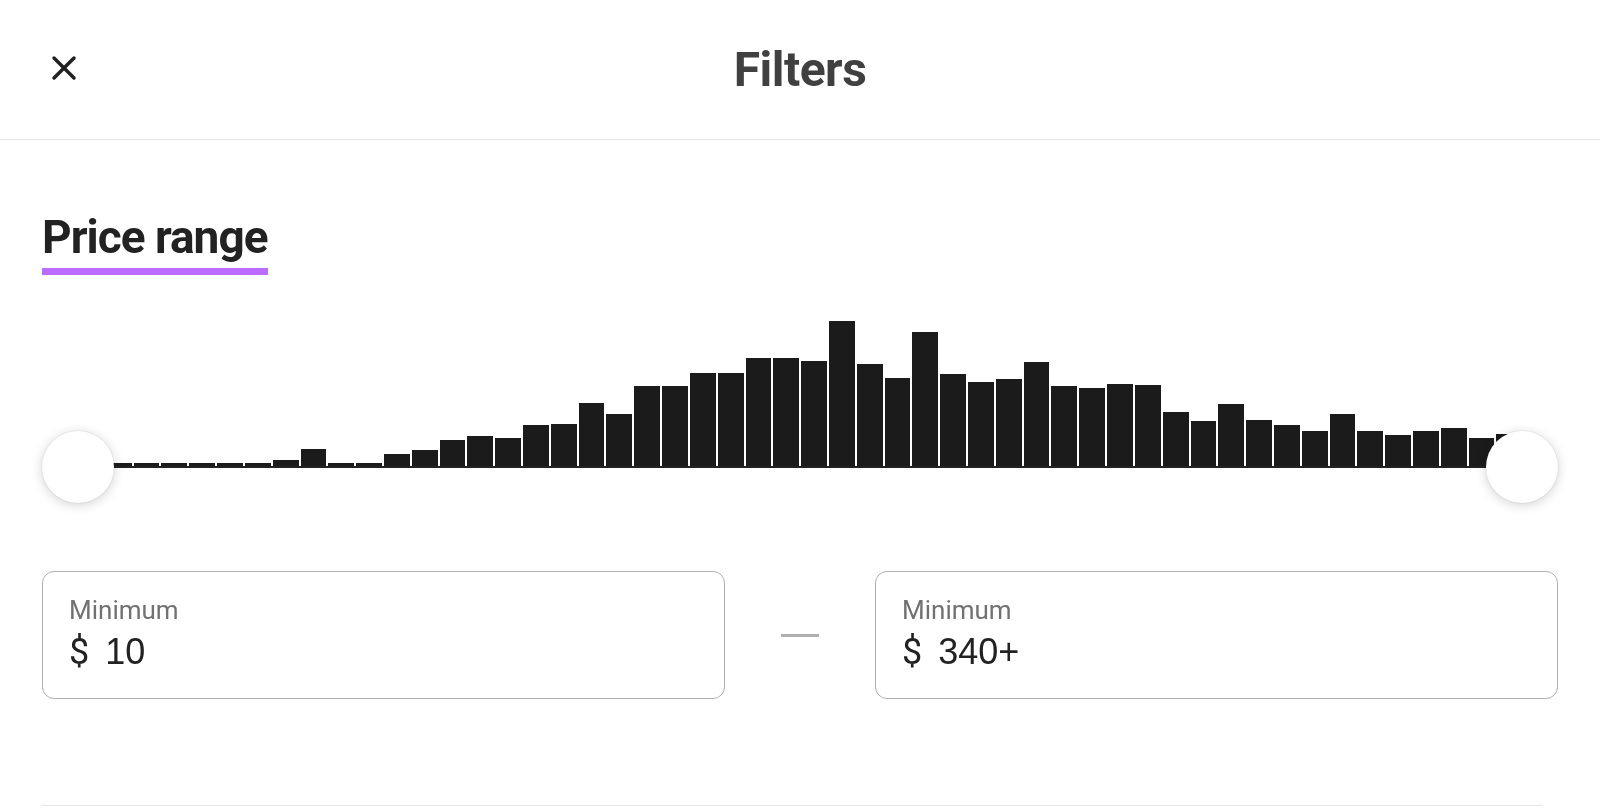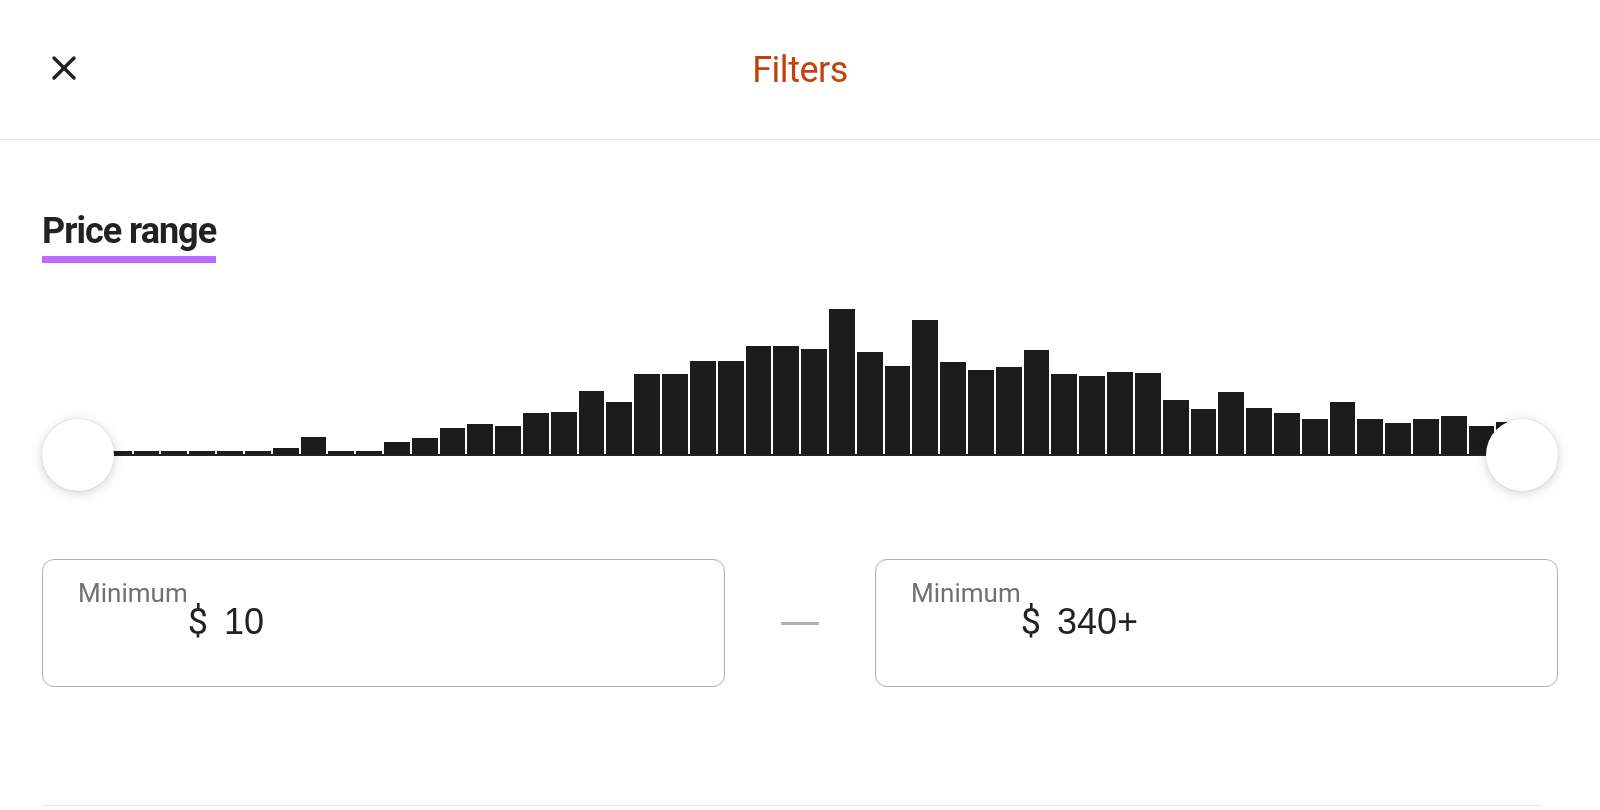--- a/index.html
+++ b/index.html
@@ -35,34 +35,34 @@
       justify-content: center;
       cursor: pointer;
       background: transparent;
       border: none;
     }
     .close-btn svg {
       width: 30px;
       height: 30px;
     }
     .header-title {
-      font-size: 36px;
-      font-weight: 400;
-      color: #c2410c;
+      font-size: 48px;
+      font-weight: 700;
+      color: #404040;
       letter-spacing: -0.5px;
     }
     .content {
       padding: 70px 42px 0 42px;
     }
     .section-title-wrapper {
       display: inline-block;
       position: relative;
     }
     .section-title {
-      font-size: 36px;
+      font-size: 46px;
       font-weight: 700;
       color: #222;
       letter-spacing: -1px;
     }
     .title-underline {
       height: 7px;
       background: #bb6bff;
       margin-top: 4px;
       width: 100%;
     }
@@ -114,21 +114,21 @@
       gap: 0;
       margin-top: 70px;
     }
     .price-input-box {
       flex: 1;
       border: 1px solid #b0b0b0;
       border-radius: 12px;
       padding: 18px 26px 20px 26px;
       height: 128px;
       display: flex;
-      flex-direction: row;
+      flex-direction: column;
       justify-content: center;
     }
     .price-input-label {
       font-size: 26px;
       color: #717171;
       margin-bottom: 6px;
     }
     .price-input-value-row {
       display: flex;
       align-items: center;

